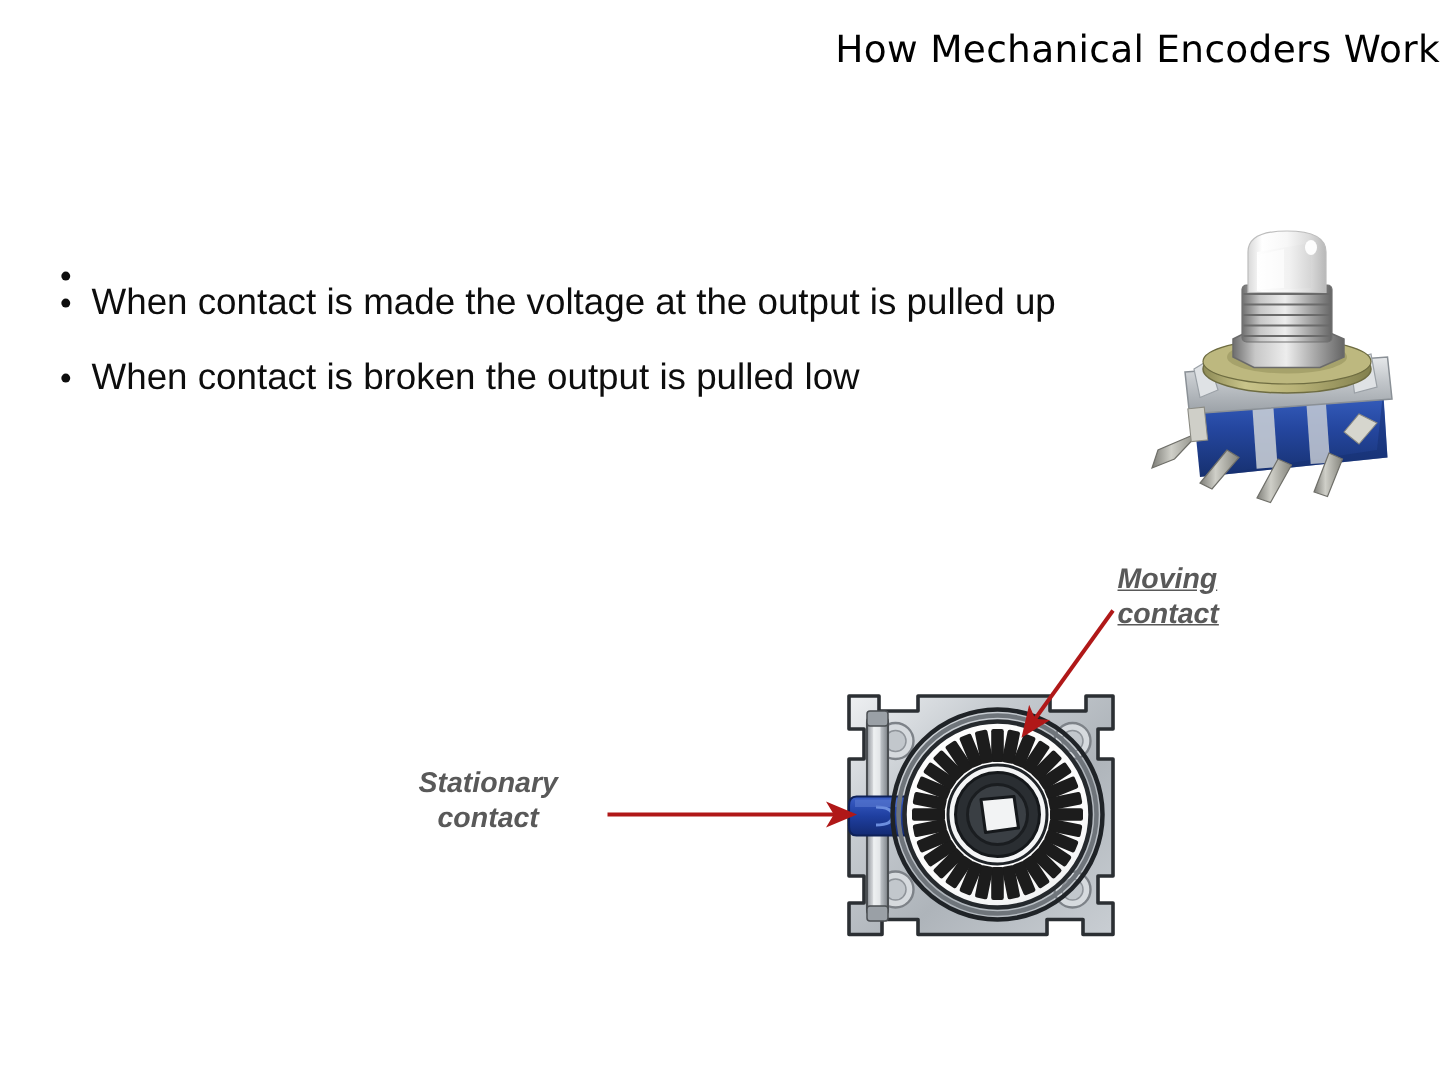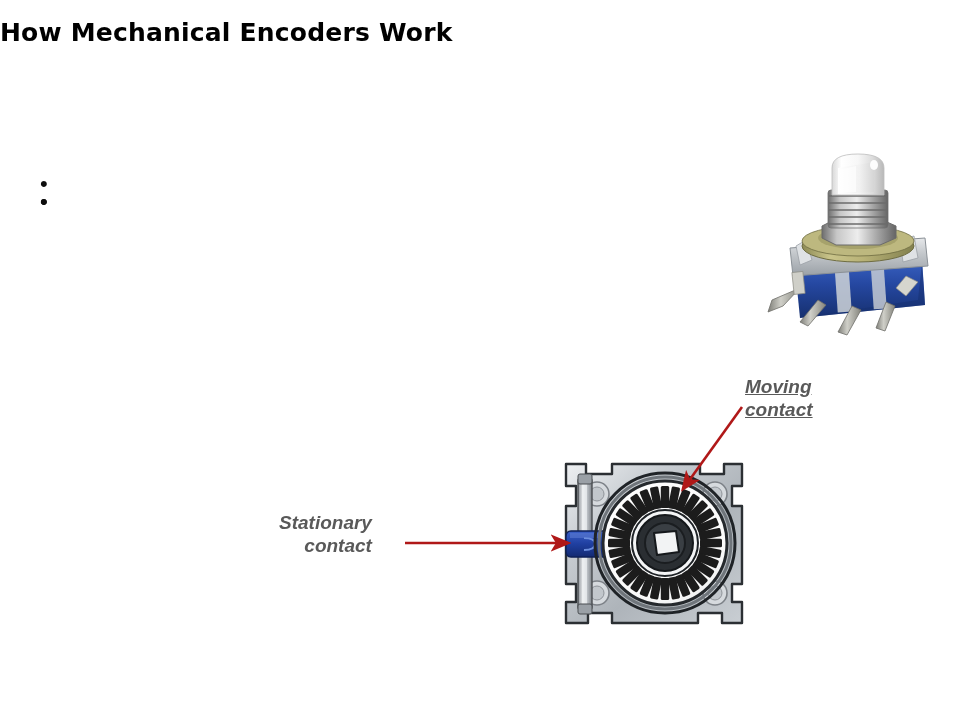--- a/index.html
+++ b/index.html
@@ -15,23 +15,23 @@
     font-family: "DejaVu Sans", "Liberation Sans", sans-serif;
     -webkit-font-smoothing: antialiased;
   }
 
   
   .slide-title {
     position: absolute;
     left: 0;
     top: 17px;
     width: 960px;
-    text-align: left;
+    text-align: right;
     font-family: "DejaVu Sans", "Liberation Sans", sans-serif;
-    font-weight: bold;
+    font-weight: normal;
     font-size: 25px;
     letter-spacing: 0.2px;
     color: #000000;
     line-height: 32px;
   }
 
   
   .bullet-list {
     position: absolute;
     left: 38px;
@@ -61,21 +61,21 @@
     position: absolute;
     font-family: "Liberation Sans", "DejaVu Sans", sans-serif;
     font-weight: bold;
     font-style: italic;
     font-size: 19px;
     line-height: 23px;
     color: #595959;
     white-space: pre-line;
   }
   .callout-moving { left: 745px; top: 375px; text-decoration: underline; }
-  .callout-stationary { left: 279px; top: 511px; text-align: right; }
+  .callout-stationary { left: 279px; top: 511px; text-align: center; }
 
   
   svg.layer {
     position: absolute;
     left: 0;
     top: 0;
     width: 960px;
     height: 720px;
     pointer-events: none;
   }
@@ -86,24 +86,26 @@
 <div class="slide-title">How Mechanical Encoders Work</div>
 
 <div class="bullet-list">
 
   <div class="bullet-item">
     <span class="dot">•</span>
   </div>
 
   <div class="bullet-item">
     <span class="dot">•</span>
+    <span>When contact is made the voltage at the output is pulled up</span>
   </div>
 
   <div class="bullet-item">
     <span class="dot">•</span>
+    <span>When contact is broken the output is pulled low</span>
   </div>
 
 </div>
 
 <svg class="layer" viewBox="0 0 960 720">
   <defs>
     <linearGradient id="gShaft" x1="0" y1="0" x2="1" y2="0">
       <stop offset="0%" stop-color="#d8d8d8"></stop>
       <stop offset="18%" stop-color="#ffffff"></stop>
       <stop offset="50%" stop-color="#f7f7f7"></stop>

